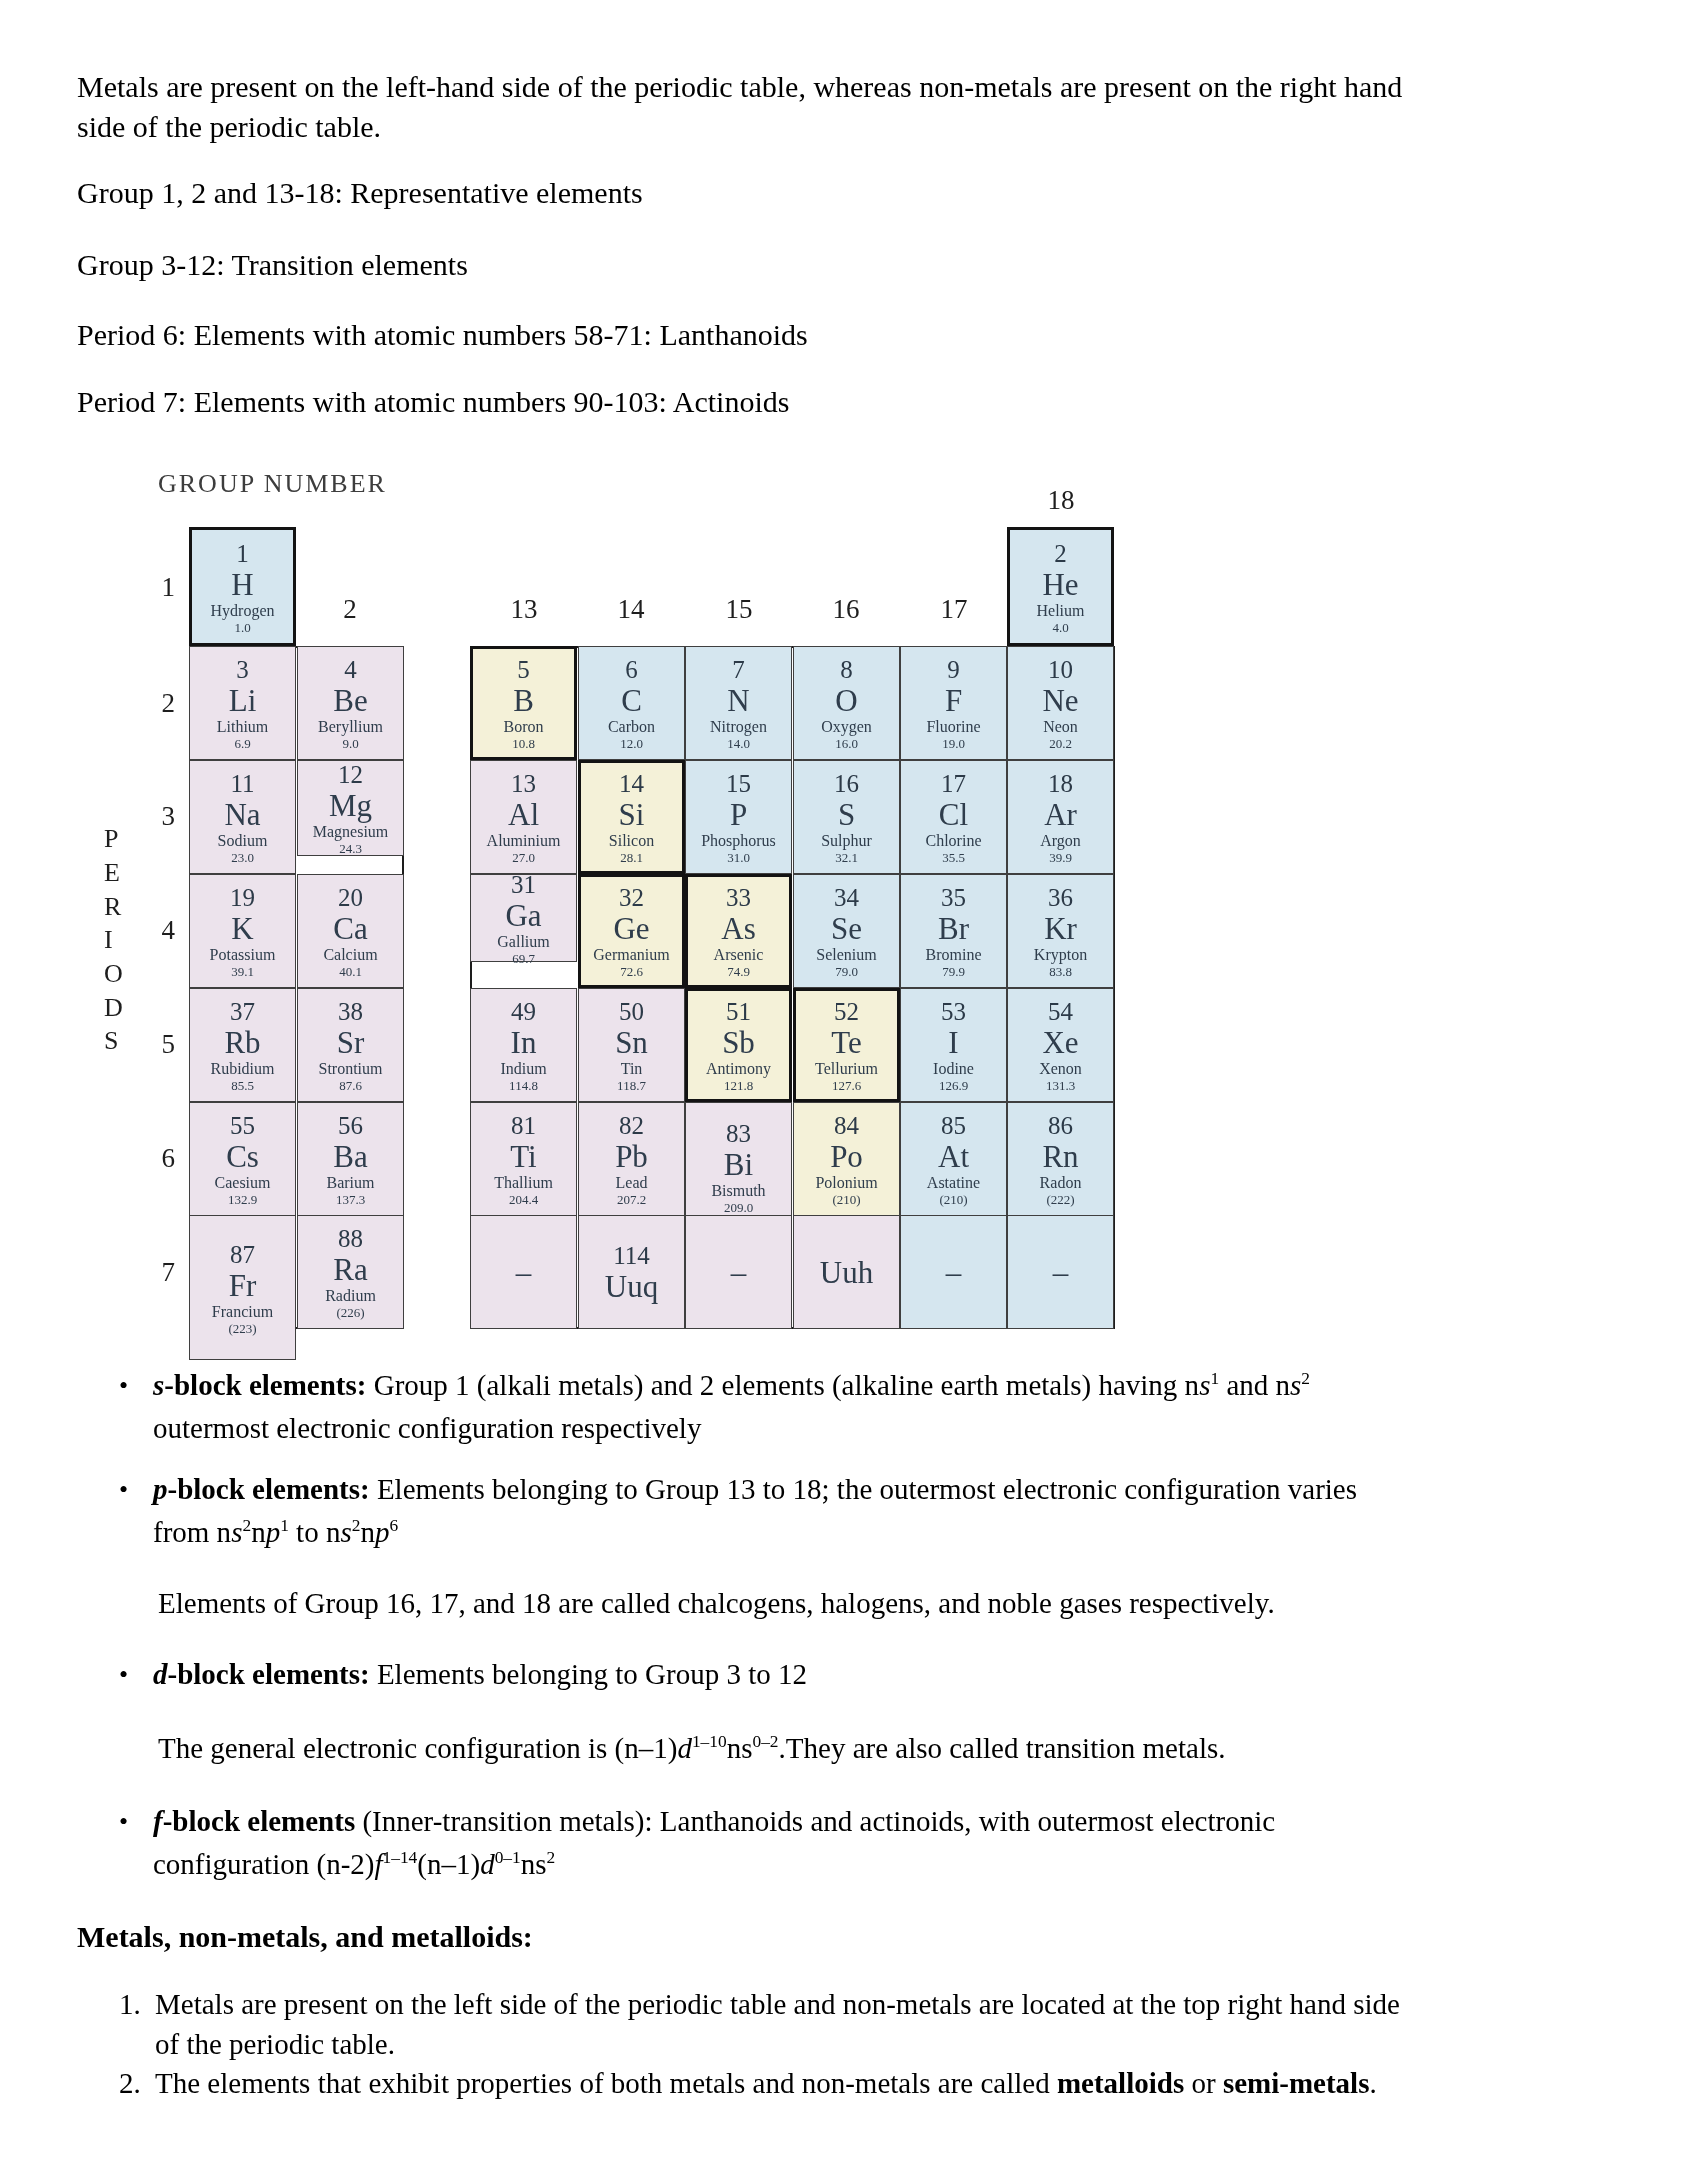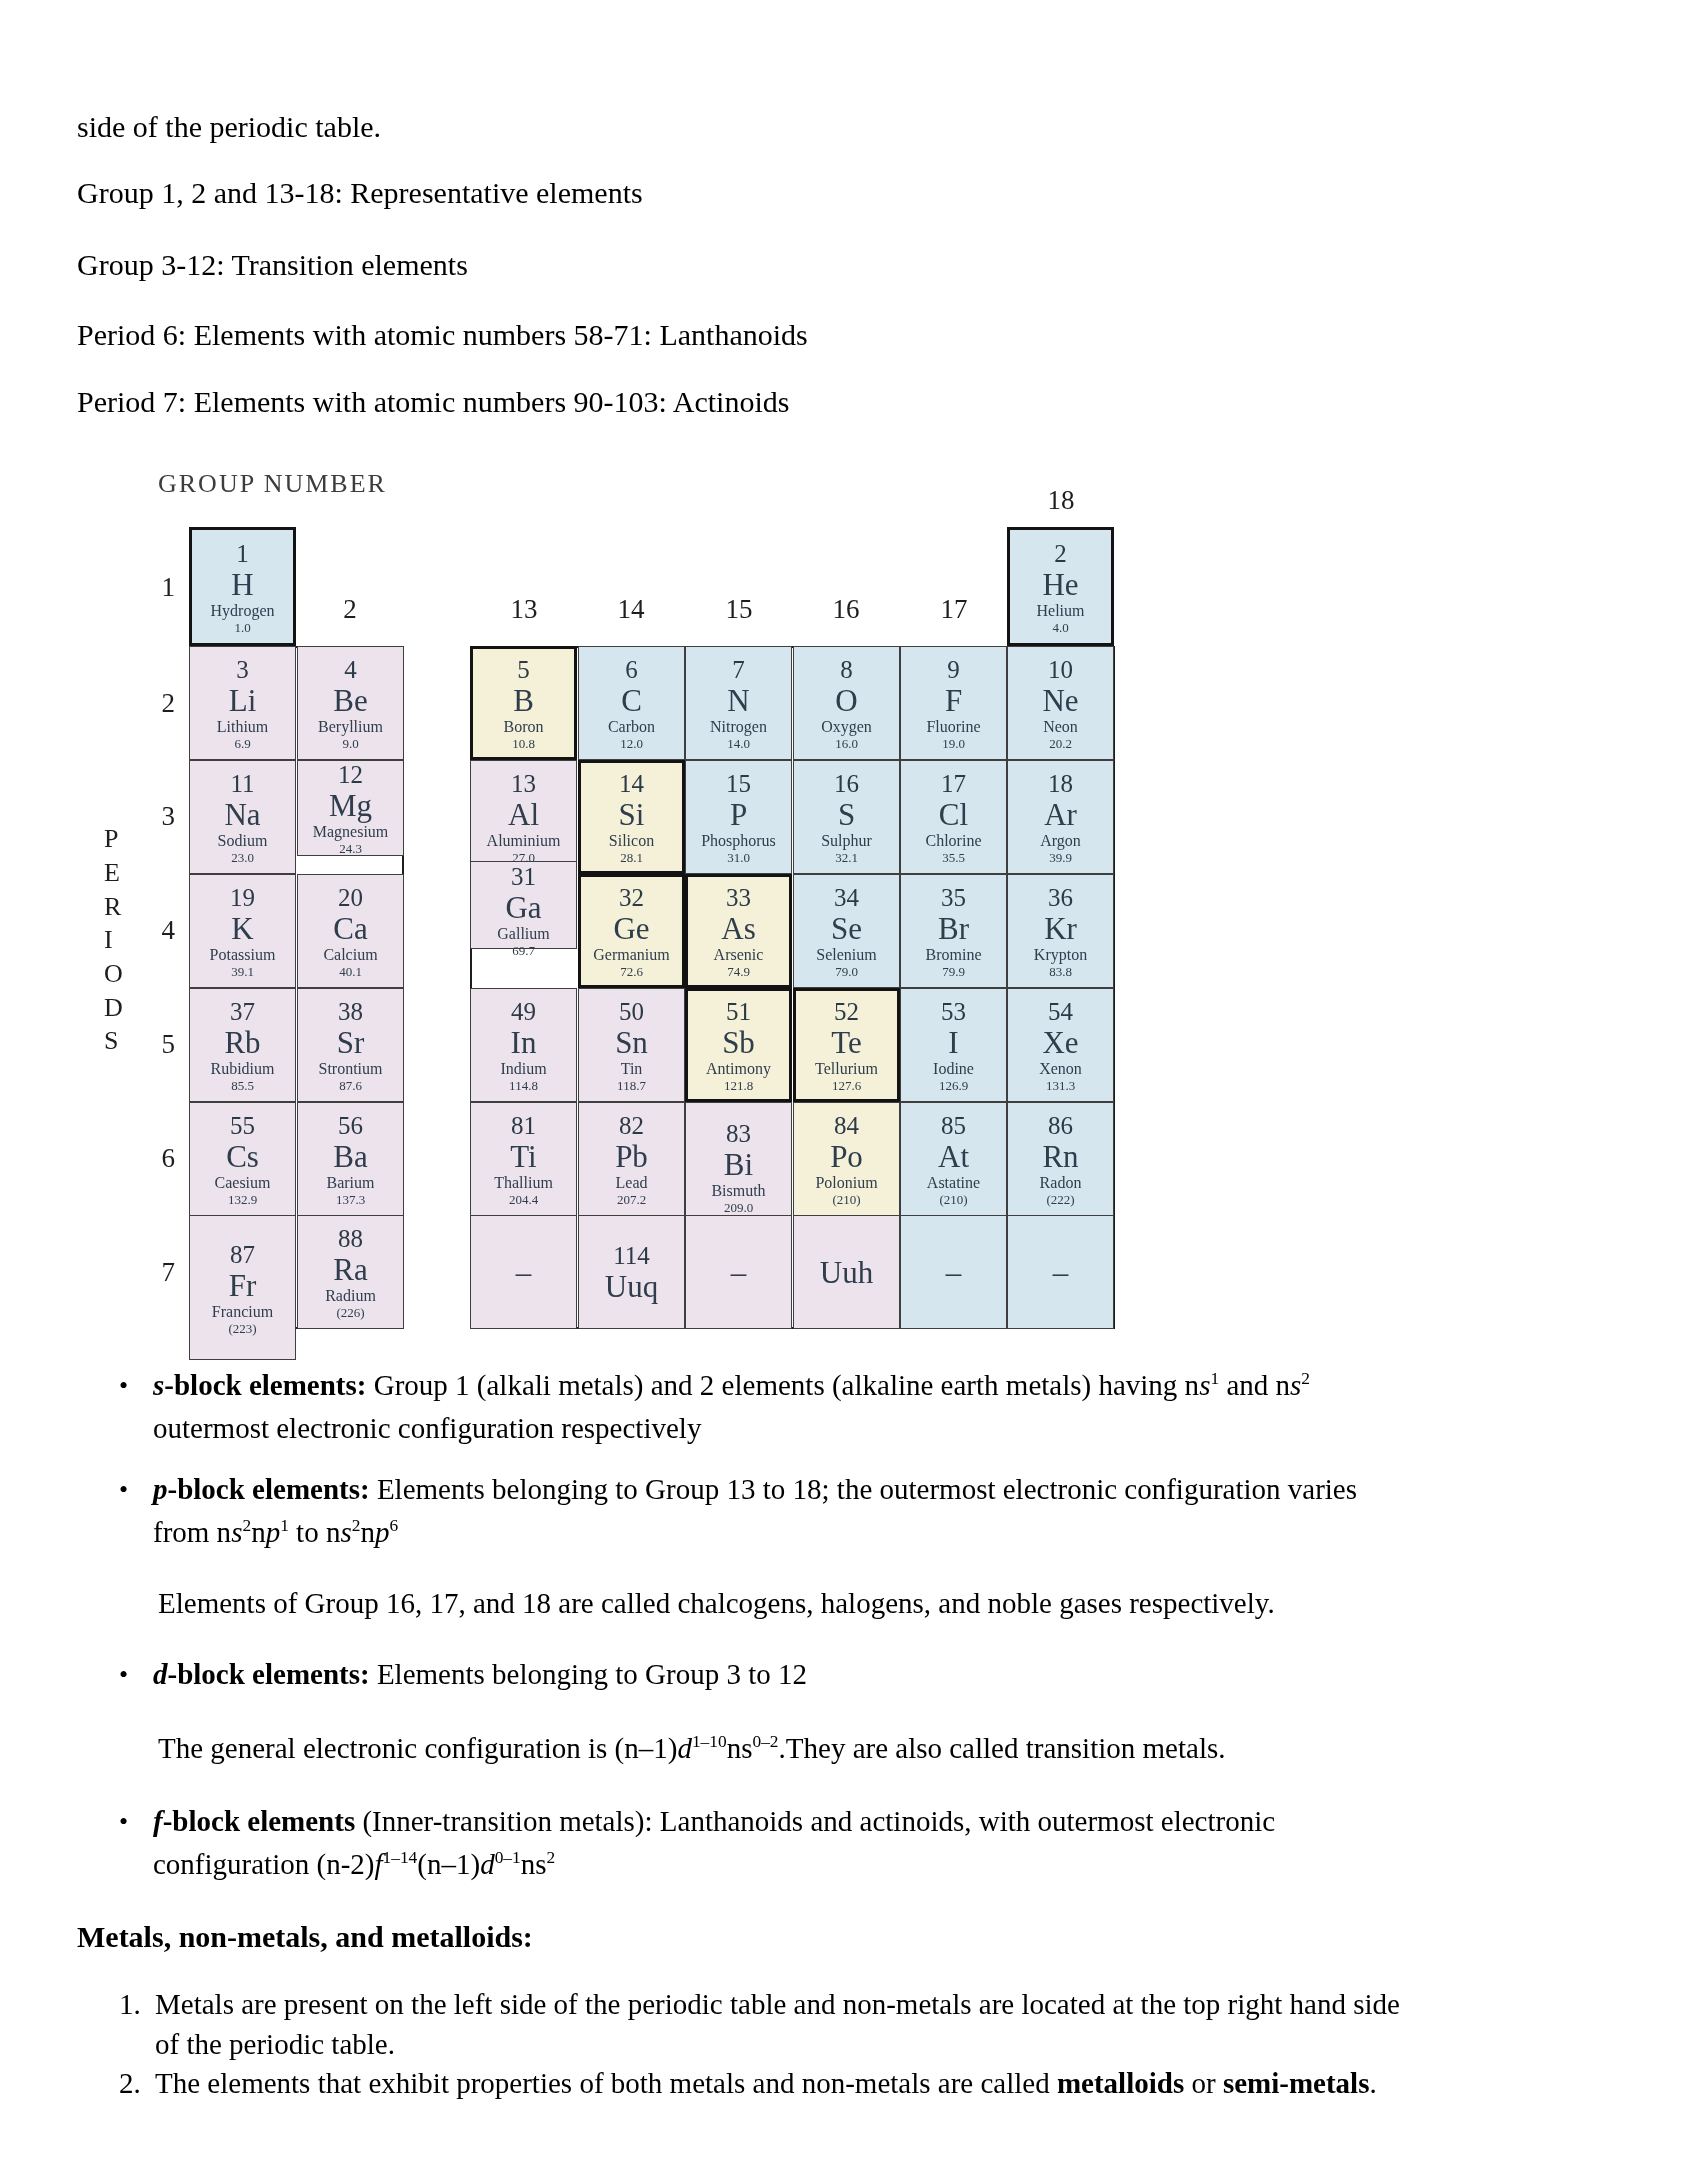--- a/index.html
+++ b/index.html
@@ -34,21 +34,21 @@
   .bullet .btext{display:inline-block;vertical-align:top;max-width:1455px;}
   .note{position:absolute;left:158px;font-size:29px;line-height:43px;width:1465px;}
   .listitem{position:absolute;left:119px;font-size:29px;line-height:40px;width:1525px;}
   .listitem .lnum{display:inline-block;vertical-align:top;width:36px;}
   .listitem .ltext{display:inline-block;vertical-align:top;max-width:1465px;}
   sup{font-size:0.6em;line-height:0;}
 </style>
 </head>
 <body>
 
-<div class="para" style="top:67px"><br><span>side of the periodic table.</span></div>
+<div class="para" style="top:67px"><span>Metals are present on the left-hand side of the periodic table, whereas non-metals are present on the right hand</span><br><span>side of the periodic table.</span></div>
 <div class="para" style="top:173px">Group 1, 2 and 13-18: Representative elements</div>
 <div class="para" style="top:245px">Group 3-12: Transition elements</div>
 <div class="para" style="top:315px">Period 6: Elements with atomic numbers 58-71: Lanthanoids</div>
 <div class="para" style="top:382px">Period 7: Elements with atomic numbers 90-103: Actinoids</div>
 
 <div class="fig">
   <div class="fig-title">GROUP NUMBER</div>
   <div class="block-outline" style="left:85px;top:181px;width:215px;height:683px;"></div>
   <div class="block-outline" style="left:366px;top:181px;width:645px;height:683px;"></div>
 
@@ -165,21 +165,21 @@
       <div class="sym">K</div>
       <div class="nm">Potassium</div>
       <div class="ms">39.1</div>
     </div>
     <div class="cell" style="left: 193px; top: 409px; height: 114px; background-color: rgb(236, 227, 236);">
       <div class="num">20</div>
       <div class="sym">Ca</div>
       <div class="nm">Calcium</div>
       <div class="ms">40.1</div>
     </div>
-    <div class="cell" style="left: 366px; top: 396px; height: 88px; background-color: rgb(236, 227, 236); justify-content: space-between;">
+    <div class="cell" style="left: 366px; top: 409px; height: 88px; background-color: rgb(236, 227, 236);">
       <div class="num">31</div>
       <div class="sym">Ga</div>
       <div class="nm">Gallium</div>
       <div class="ms">69.7</div>
     </div>
     <div class="cell thick" style="left: 474px; top: 409px; height: 114px; background-color: rgb(244, 241, 216);">
       <div class="num">32</div>
       <div class="sym">Ge</div>
       <div class="nm">Germanium</div>
       <div class="ms">72.6</div>

